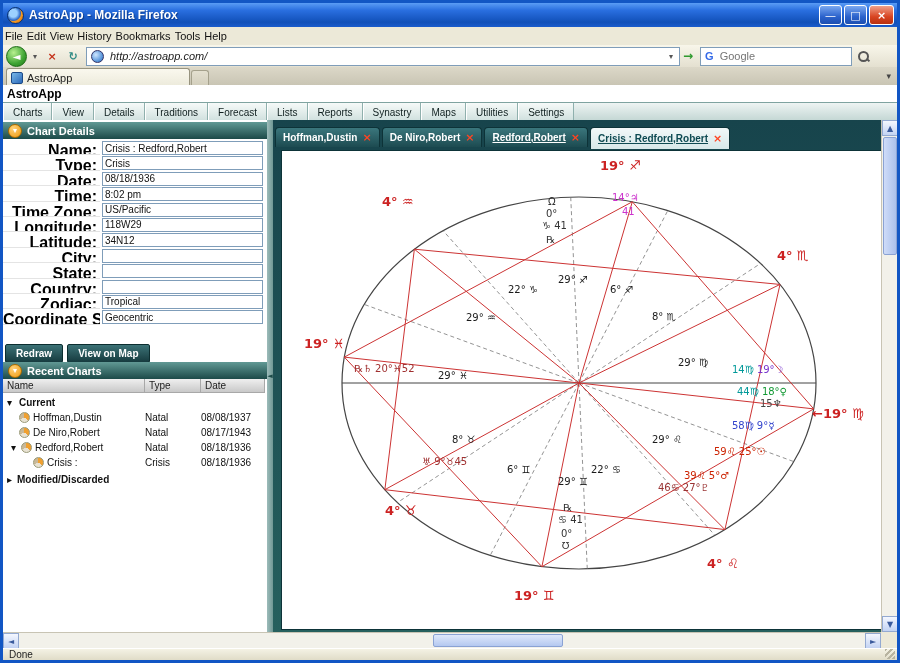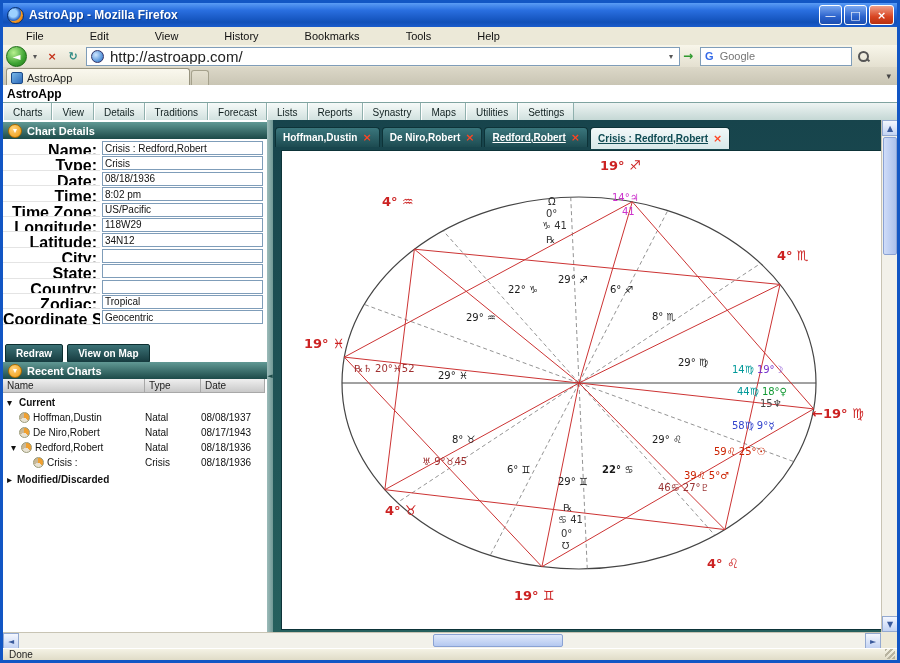--- a/index.html
+++ b/index.html
@@ -17,31 +17,31 @@
   .wtitle{font-size:12px;font-weight:bold;text-shadow:1px 1px 1px #0a3a8c;}
   .winbtns{margin-left:auto;display:flex;gap:2px;padding-right:3px;}
   .winbtn{width:21px;height:18px;border:1px solid #fff;border-radius:3px;color:#fff;font-size:11px;
     display:flex;align-items:center;justify-content:center;
     background:linear-gradient(180deg,#7aa8f0,#2a62cc 60%,#1c4eb0);}
   .winbtn.close{background:linear-gradient(180deg,#f0a088,#d84422 60%,#b83010);width:23px;font-weight:bold;}
 
   
   .menubar{position:absolute;left:0;top:24px;width:894px;height:18px;background:#ece9d8;
     border-bottom:1px solid #d8d4c4;display:flex;align-items:center;font-size:11px;color:#111;}
-  .menubar span{padding:2px 23px;}
+  .menubar span{padding:2px 2px;}
   .navbar{position:absolute;left:0;top:42px;width:894px;height:22px;background:linear-gradient(#f8f6ea,#e4e0d0);
     border-bottom:1px solid #c8c4b4;display:flex;align-items:center;font-size:11px;}
   .navbtn{width:18px;height:18px;display:flex;align-items:center;justify-content:center;margin-left:3px;font-size:11px;}
   .backbtn{width:19px;height:19px;border-radius:50%;color:#fff;font-size:10px;
     background:radial-gradient(circle at 35% 30%,#b8f090,#3fa434 60%,#1d7a18);border:1px solid #1b6a14;}
   .ddc{font-size:8px;color:#555;width:10px;}
   .stopbtn{color:#c43018;font-weight:bold;}
   .reloadbtn{color:#2e8a84;font-weight:bold;}
   .urlbox{flex:0 0 592px;height:17px;background:#fff;border:1px solid #7f9db9;display:flex;align-items:center;margin-left:4px;}
-  .urlbox input{border:none;outline:none;flex:1;font-size:15px;height:13px;font-family:"Liberation Sans",sans-serif;color:#222;}
+  .urlbox input{border:none;outline:none;flex:1;font-size:11px;height:13px;font-family:"Liberation Sans",sans-serif;color:#222;font-style:italic;}
   .favglobe{width:11px;height:11px;border-radius:50%;margin:0 4px;
      background:radial-gradient(circle at 35% 35%,#cfe6ff,#4f8fd8 70%,#2b5fa8);border:1px solid #336;}
   .gobtn{color:#2f9a2f;font-weight:bold;margin:0 3px;font-size:12px;}
   .searchbox{flex:0 0 150px;height:17px;background:#fff;border:1px solid #7f9db9;display:flex;align-items:center;margin-left:4px;}
   .glogo{font-weight:bold;color:#3369e8;margin:0 4px;font-size:11px;}
   .searchbox input{border:none;outline:none;width:110px;font-size:11px;color:#999;font-family:"Liberation Sans",sans-serif;}
   .mag{position:relative;width:13px;height:13px;margin-left:5px;}
   .mag::before{content:"";position:absolute;left:1px;top:1px;width:7px;height:7px;border:2px solid #555;border-radius:50%;}
   .mag::after{content:"";position:absolute;left:9px;top:9px;width:4px;height:2px;background:#555;transform:rotate(45deg);}
 
@@ -369,21 +369,21 @@
             <div class="wlabel cusp g" style="left: 184px; top: 162px;"><span>29° ♒</span></div>
             <div class="wlabel cusp g" style="left: 226px; top: 134px;"><span>22° ♑</span></div>
             <div class="wlabel cusp g" style="left: 276px; top: 124px;"><span>29° ♐</span></div>
             <div class="wlabel cusp g" style="left: 328px; top: 134px;"><span>6° ♐</span></div>
             <div class="wlabel cusp g" style="left: 370px; top: 161px;"><span>8° ♏</span></div>
             <div class="wlabel cusp g" style="left: 156px; top: 220px;"><span>29° ♓</span></div>
             <div class="wlabel cusp g" style="left: 396px; top: 207px;"><span>29° ♍</span></div>
             <div class="wlabel cusp g" style="left: 170px; top: 284px;"><span>8° ♉</span></div>
             <div class="wlabel cusp g" style="left: 225px; top: 314px;"><span>6° ♊</span></div>
             <div class="wlabel cusp g" style="left: 276px; top: 326px;"><span>29° ♊</span></div>
-            <div class="wlabel cusp g" style="left: 320px; top: 314px; font-weight: bold;"><span>22° ♋</span></div>
+            <div class="wlabel cusp g" style="left: 309px; top: 314px;"><span>22° ♋</span></div>
             <div class="wlabel cusp g" style="left: 370px; top: 284px;"><span>29° ♌</span></div>
             <div class="wlabel point g" style="left: 330px; top: 42px;"><span style="color: rgb(204, 51, 204);">14°♃</span></div>
             <div class="wlabel point g" style="left: 340px; top: 56px;"><span style="color: rgb(204, 51, 204);">41</span></div>
             <div class="wlabel point g" style="left: 266px; top: 46px;"><span style="color: rgb(51, 51, 51);">Ω</span></div>
             <div class="wlabel point g" style="left: 264px; top: 58px;"><span style="color: rgb(51, 51, 51);">0°</span></div>
             <div class="wlabel point g" style="left: 260px; top: 70px;"><span style="color: rgb(51, 51, 51); text-align: center;">♑ 41</span></div>
             <div class="wlabel point g" style="left: 264px; top: 84px;"><span style="color: rgb(51, 51, 51);">℞</span></div>
             <div class="wlabel point g" style="left: 72px; top: 213px;"><span style="color: rgb(160, 48, 48);">℞♄ 20°♓52</span></div>
             <div class="wlabel point g" style="left: 140px; top: 306px;"><span style="color: rgb(160, 48, 48);">♅ 9°♉45</span></div>
             <div class="wlabel point g" style="left: 450px; top: 214px;"><span style="color: rgb(0, 153, 153);">14♍</span><span style="color: rgb(119, 51, 204);"> 19°☽</span></div>

